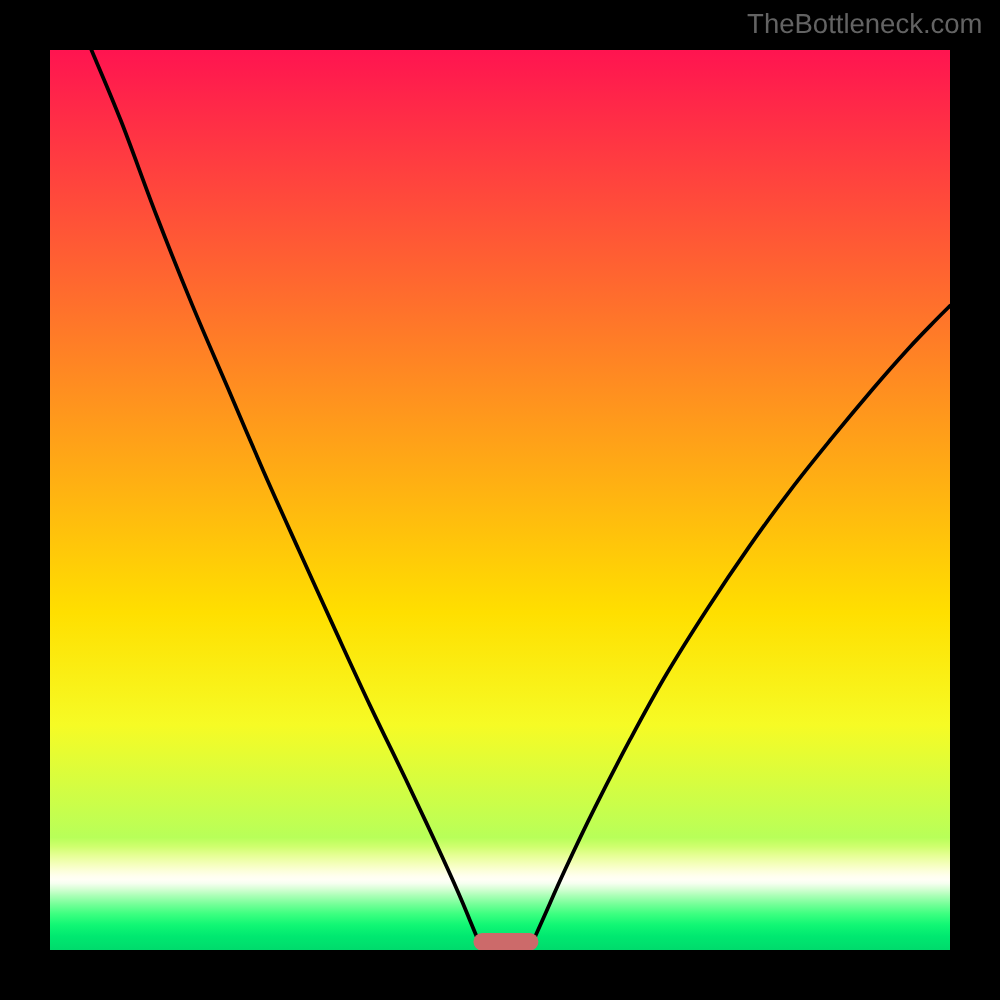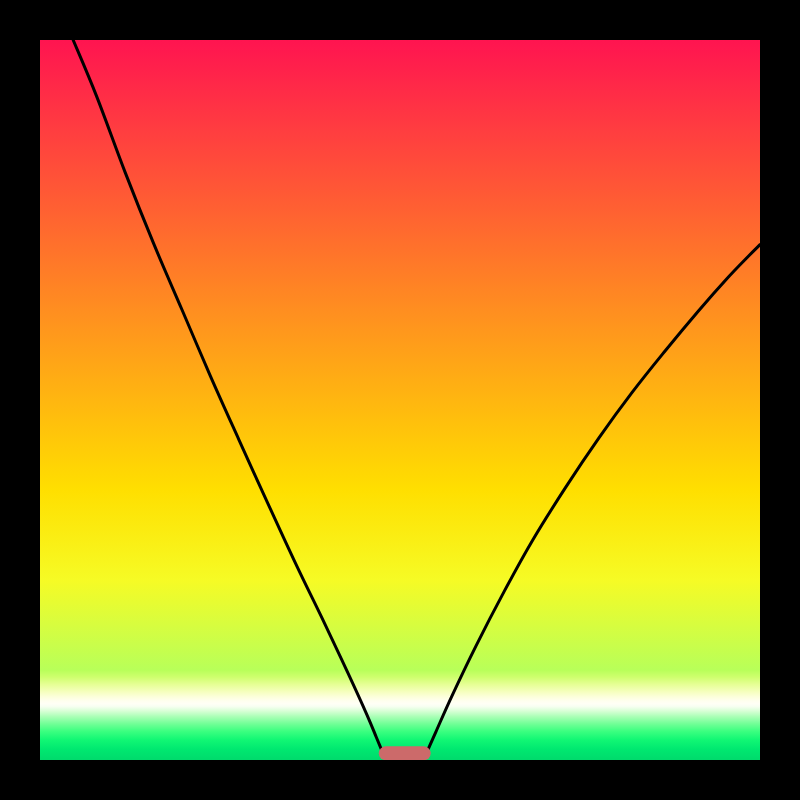--- a/index.html
+++ b/index.html
@@ -68,13 +68,14 @@
     <g id="curves" clip-path="url(#plot-clip)">
       <path id="left-curve" fill="none" d="M 73.16 40.00 C 77.42 50.23, 87.46 72.97, 96.84 96.84 C 106.22 120.72, 115.03 146.20, 125.26 172.63 C 135.49 199.06, 143.45 218.96, 153.68 243.68 C 163.92 268.41, 171.87 286.13, 182.11 310.00 C 192.34 333.87, 200.29 352.95, 210.53 376.32 C 220.76 399.68, 228.72 417.11, 238.95 439.79 C 249.18 462.47, 257.14 479.98, 267.37 502.32 C 277.60 524.65, 285.56 542.24, 295.79 563.89 C 306.02 585.55, 314.83 603.02, 324.21 622.63 C 333.59 642.24, 340.22 656.30, 347.89 672.84 C 355.57 689.38, 361.73 702.93, 366.84 714.53 C 371.96 726.12, 373.76 731.12, 376.32 737.26 C 378.87 743.40, 380.20 746.59, 381.05 748.63" stroke="#000000" stroke-width="3" stroke-linecap="round"></path>
       <path id="right-curve" fill="none" d="M 428.42 748.63 C 429.79 745.56, 431.74 741.13, 436.00 731.58 C 440.26 722.03, 444.94 710.93, 452.11 695.58 C 459.27 680.23, 466.41 665.07, 475.79 646.32 C 485.17 627.56, 493.98 610.47, 504.21 591.37 C 514.44 572.27, 521.55 558.97, 532.63 540.21 C 543.72 521.45, 553.85 505.57, 565.79 487.16 C 577.73 468.74, 587.01 454.95, 598.95 437.89 C 610.88 420.84, 620.17 408.11, 632.11 392.42 C 644.04 376.73, 653.33 365.40, 665.26 350.74 C 677.20 336.07, 687.34 323.91, 698.42 310.95 C 709.51 297.99, 717.80 288.63, 726.84 278.74 C 735.88 268.85, 742.66 262.14, 748.63 256.00 C 754.60 249.86, 757.95 246.68, 760.00 244.63" stroke="#000000" stroke-width="3" stroke-linecap="round"></path>
     </g>
 
     <rect id="marker" x="378.7368421052631" y="746.3684210526316" width="52" height="14" rx="7" ry="7" fill="#cc6a6a"></rect>
 
     <rect id="frame" fill="none" x="20" y="20" width="760" height="760" stroke="#000000" stroke-width="40"></rect>
   </svg>
 
+  <div class="watermark">TheBottleneck.com</div>
 </div>
 
 </body></html>

